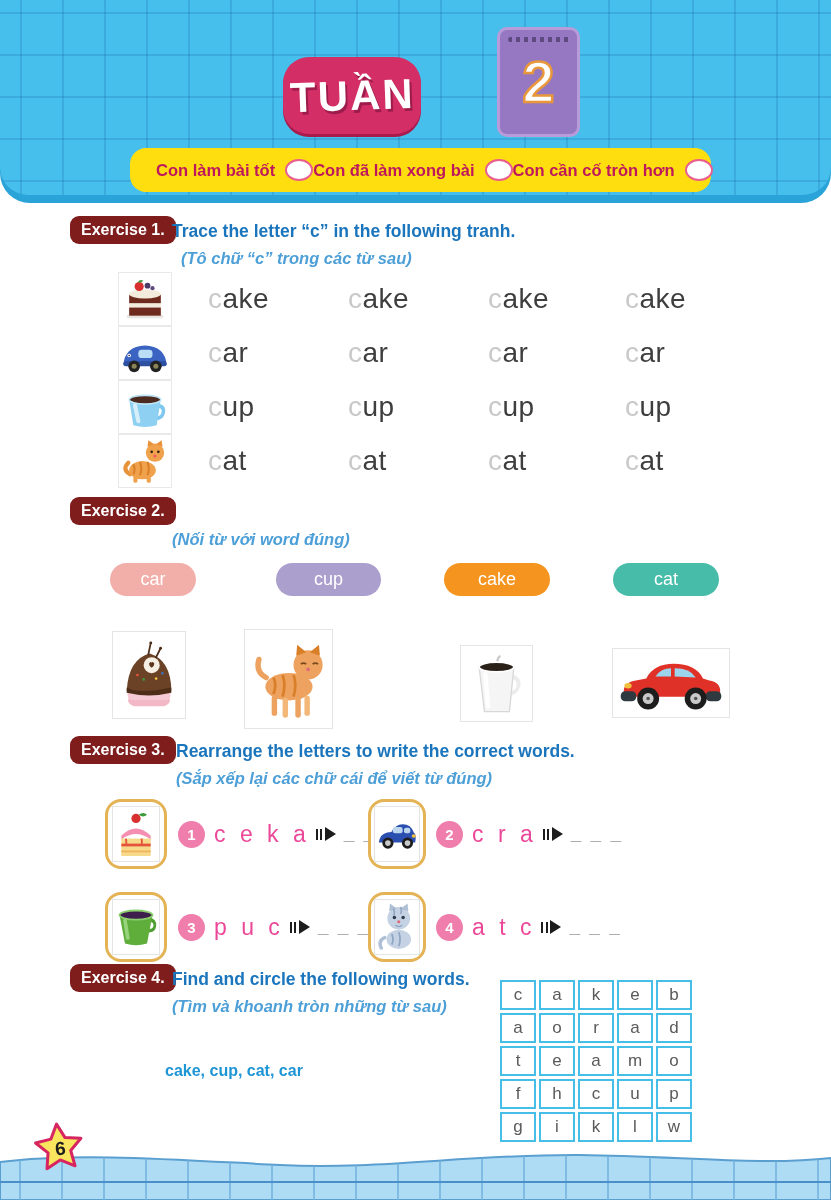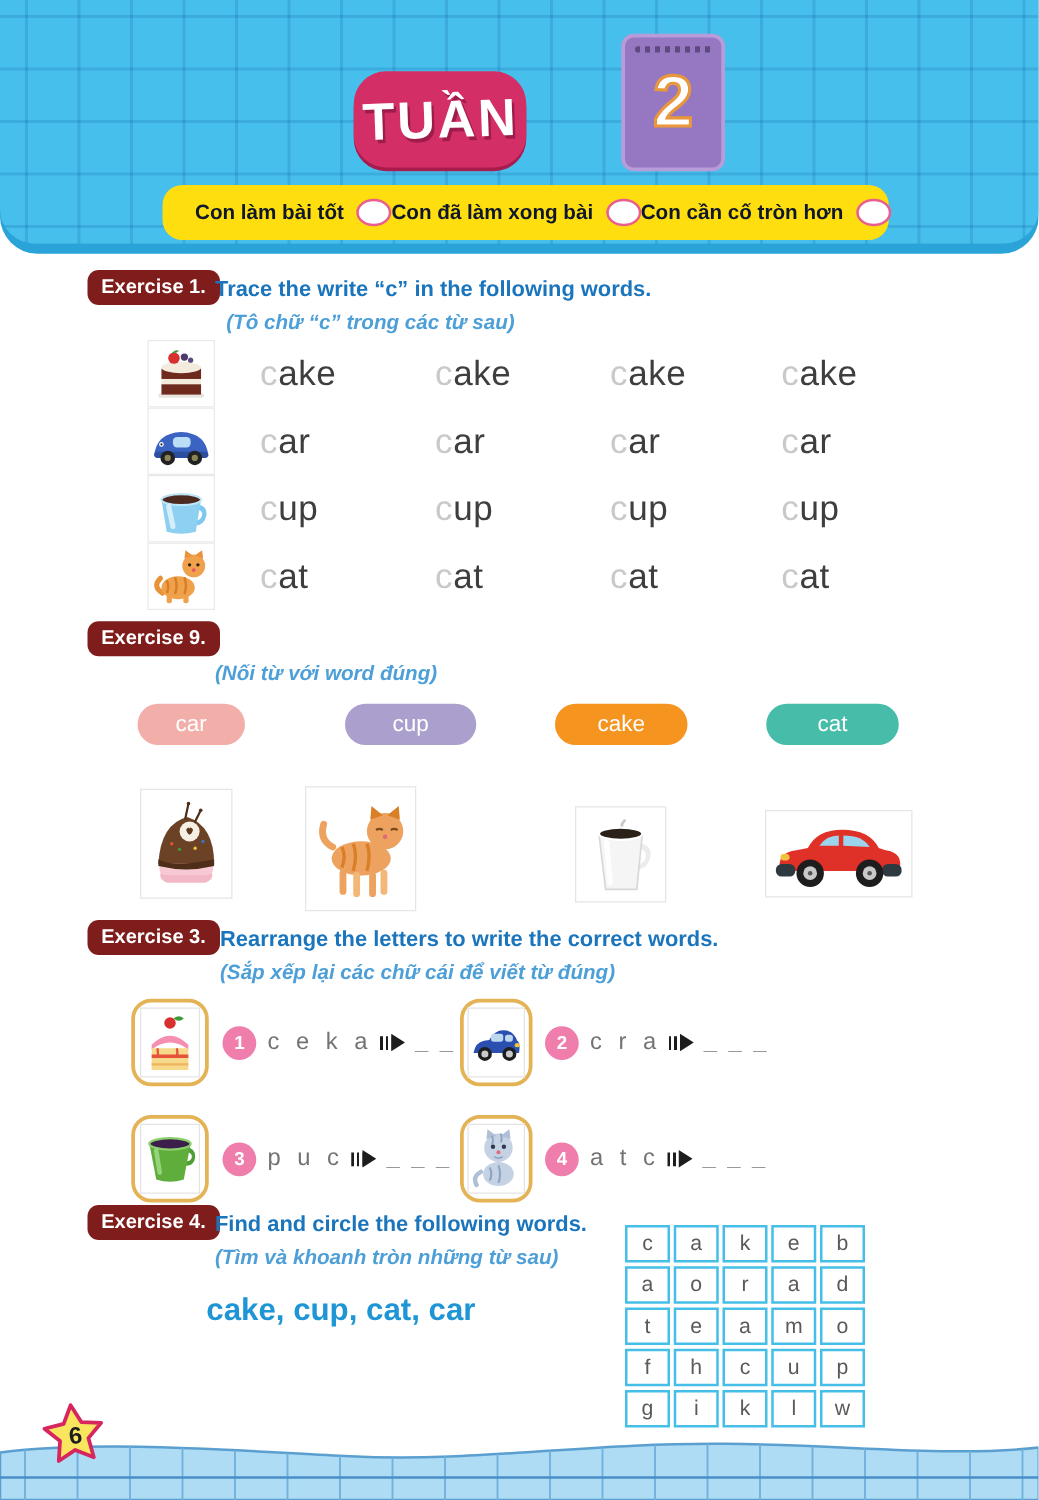--- a/index.html
+++ b/index.html
@@ -47,21 +47,21 @@
     font-size:58px; font-weight:800; line-height:64px;
     -webkit-text-stroke:2.5px #e8973b;
   }
   .yellow-bar {
     left:130px; top:148px; width:581px; height:44px;
     background:#ffde10; border-radius:16px;
     display:flex; align-items:center; justify-content:space-between;
     padding:0 26px;
   }
   .check-item { display:flex; align-items:center; }
-  .check-label { color:#0f172a; font-weight:800; font-size:16.5px; white-space:nowrap; }
+  .check-label { color:#be185d; font-weight:800; font-size:16.5px; white-space:nowrap; }
   .check-oval {
     width:28px; height:22px; border:2.5px solid #ea5d8f; border-radius:50%;
     background:#fff; margin-left:10px; flex:0 0 auto;
   }
 
   
   .ex-badge {
     background:#7f1d1d; color:#fff; font-weight:800; font-size:16px;
     padding:5px 11px; border-radius:9px; white-space:nowrap;
   }
@@ -94,34 +94,34 @@
     position:absolute; border:3px solid #e3b355; border-radius:16px; background:#fff;
     display:flex; align-items:center; justify-content:center;
   }
   .gold-box .inner { border:1px solid #e4e4e4; background:#fff; display:flex; align-items:center; justify-content:center; }
   .ex3-line { position:absolute; display:flex; align-items:center; height:40px; }
   .num-circle {
     width:27px; height:27px; border-radius:50%; background:#f07eac; color:#fff;
     font-weight:800; font-size:15px; display:flex; align-items:center; justify-content:center;
     flex:0 0 auto;
   }
-  .letters { font-size:19px; color:#737373; letter-spacing:4px; margin-left:9px; white-space:nowrap; }
+  .letters { font-size:23px; color:#ec4899; letter-spacing:4px; margin-left:9px; white-space:nowrap; }
   .blanks  { font-size:19px; font-weight:700; color:#8f8f8f; letter-spacing:2px; margin-left:8px; white-space:nowrap; }
   .arrow-icon { display:inline-flex; align-items:center; margin-left:6px; }
   .arrow-icon .bars {
     width:9px; height:11px;
     background:repeating-linear-gradient(90deg,#1d1d1d 0 2px, transparent 2px 4.5px);
   }
   .arrow-icon .tri {
     width:0; height:0; border-left:11px solid #1d1d1d;
     border-top:7px solid transparent; border-bottom:7px solid transparent;
   }
 
   
-  .word-list { color:#1e95d4; font-weight:800; font-size:25px; }
+  .word-list { color:#1e95d4; font-weight:800; font-size:16px;margin-top:28px; }
   .ws-grid {
     left:500px; top:980px;
     display:grid; grid-template-columns:repeat(5,36px); grid-auto-rows:30px; gap:3px;
   }
   .ws-cell {
     border:2px solid #45bee8; background:#fff; color:#5a5a5a; font-size:17px;
     display:flex; align-items:center; justify-content:center;
   }
 
   
@@ -154,21 +154,21 @@
       <span class="check-label">Con đã làm xong bài</span>
       <span class="check-oval"></span>
     </div>
     <div class="check-item">
       <span class="check-label">Con cần cố tròn hơn</span>
       <span class="check-oval"></span>
     </div>
   </div>
 
   <span class="abs ex-badge" style="left:70px;top:216px">Exercise 1.</span>
-  <span class="abs ex-title" style="left:172px;top:221px">Trace the write “c” in the following words.</span>
+  <span class="abs ex-title" style="left:172px;top:221px">Trace the letter “c” in the following tranh.</span>
   <span class="abs ex-sub" style="left:181px;top:249px">(Tô chữ “c” trong các từ sau)</span>
 
   <div class="abs ex1-row" style="top:272px">
     <span class="ex1-img">
       <svg width="50" height="50" viewBox="0 0 60 60">
         <rect x="8" y="49" width="44" height="4" rx="2" fill="#e8e4de"></rect>
         <rect x="11" y="40" width="38" height="10" fill="#6e2a1c"></rect>
         <rect x="11" y="35" width="38" height="5" fill="#f3ebdc"></rect>
         <rect x="11" y="25" width="38" height="10" fill="#6e2a1c"></rect>
         <ellipse cx="30" cy="24" rx="19" ry="5.5" fill="#f3ebdc"></ellipse>
@@ -235,21 +235,21 @@
           <circle cx="46" cy="19" r="1.6" fill="#2e2217"></circle>
         <circle cx="42" cy="24" r="1.8" fill="#e56"></circle>
       </svg>
     </span>
     <span class="tw" style="left:208px"><i class="trace">c</i><b>at</b></span>
     <span class="tw" style="left:348px"><i class="trace">c</i><b>at</b></span>
     <span class="tw" style="left:488px"><i class="trace">c</i><b>at</b></span>
     <span class="tw" style="left:625px"><i class="trace">c</i><b>at</b></span>
   </div>
 
-  <span class="abs ex-badge" style="left:70px;top:497px">Exercise 9.</span>
+  <span class="abs ex-badge" style="left:70px;top:497px">Exercise 2.</span>
   <span class="abs ex-sub" style="left:172px;top:530px">(Nối từ với word đúng)</span>
 
   <span class="pill" style="left: 110px; width: 86px; background-color: rgb(242, 175, 170);">car</span>
   <span class="pill" style="left: 276px; width: 105px; background-color: rgb(171, 160, 205);">cup</span>
   <span class="pill" style="left: 444px; width: 106px; background-color: rgb(245, 148, 31);">cake</span>
   <span class="pill" style="left: 613px; width: 106px; background-color: rgb(70, 188, 169);">cat</span>
 
   <div class="pic-frame" style="left:112px;top:631px;width:74px;height:88px">
     <svg width="66" height="80" viewBox="0 0 74 88">
       <path d="M14 70 Q12 76 20 79 L54 79 Q62 76 60 70 Z" fill="#f2b8c6"></path>

